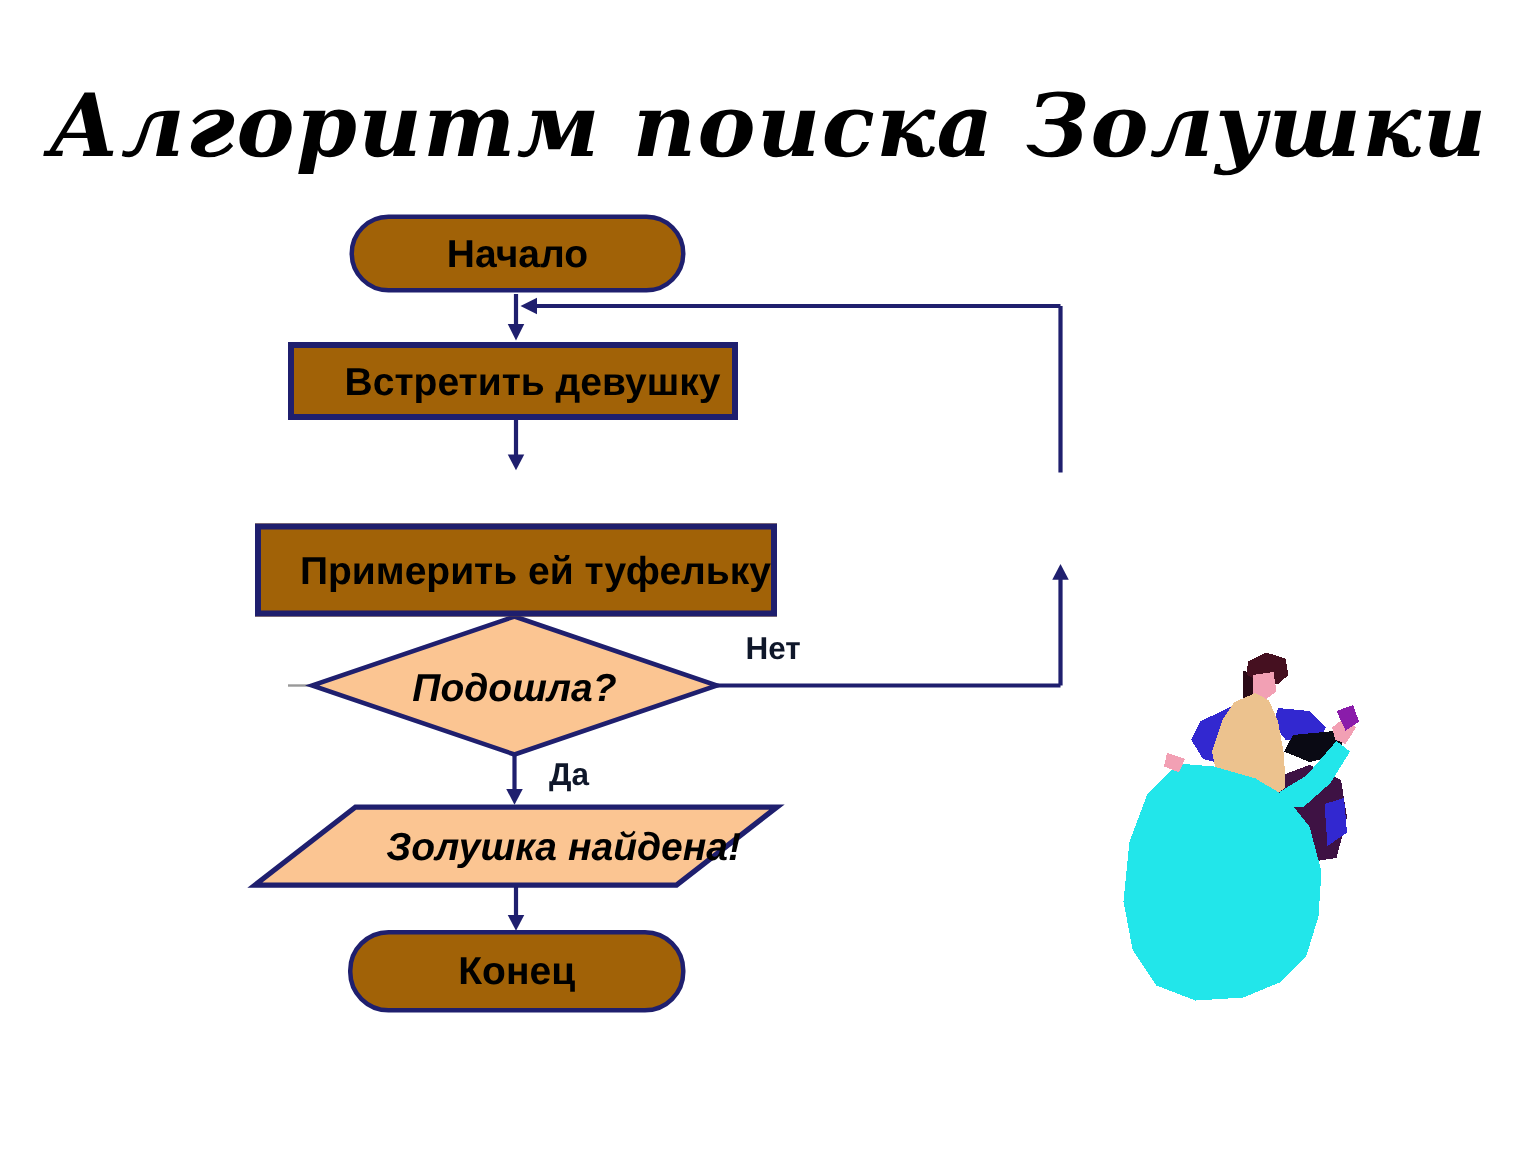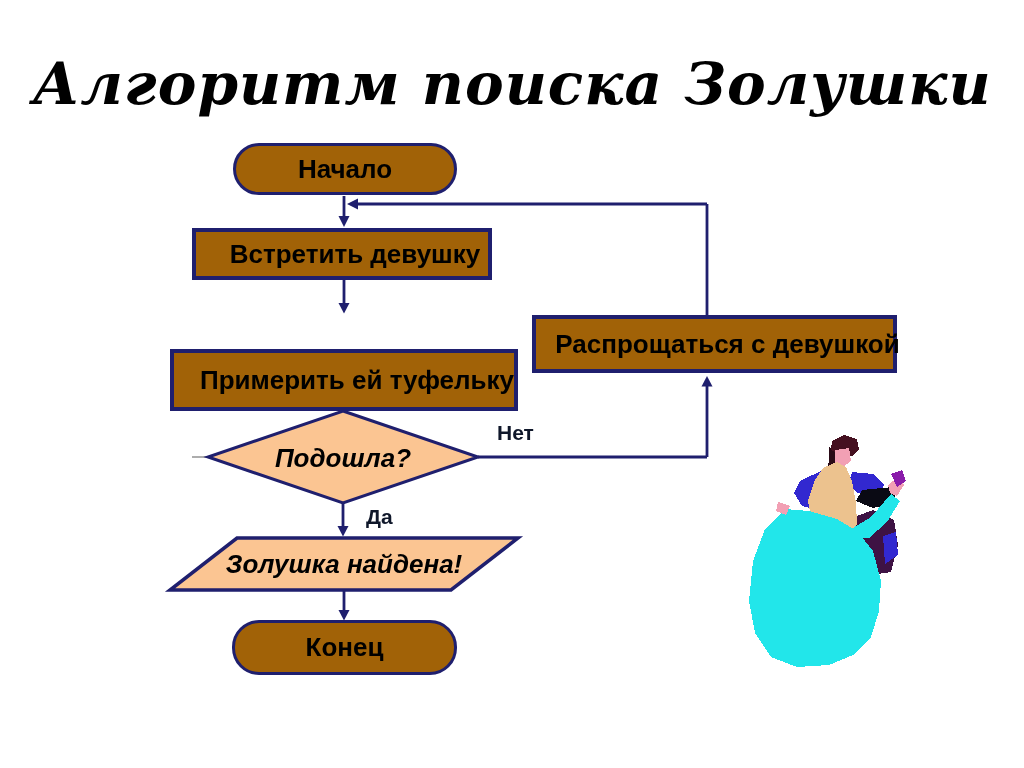--- a/index.html
+++ b/index.html
@@ -27,21 +27,21 @@
   }
   .edge-label{
     position:absolute;color:#0f172a;font-weight:bold;font-size:21px;white-space:nowrap;
   }
   #node-start{left:233px;top:143px;width:224px;height:52px;}
   #node-meet{left:192px;top:228px;width:300px;height:52px;}
   #node-try{left:170px;top:315px;width:348px;height:62px;margin-top:34px;}
   #node-farewell{left:532px;top:315px;width:365px;height:58px;}
   #node-end{left:232px;top:620px;width:225px;height:55px;}
   #label-decision{left:243px;top:443px;width:200px;}
-  #label-found{left:194px;top:549px;width:300px;}
+  #label-found{left:194px;top:549px;width:300px;text-align:right;}
   #label-yes{left:366px;top:505px;}
   #label-no{left:497px;top:421px;}
   .dancer{position:absolute;left:745px;top:433px;width:165px;height:240px;}
 </style>
 </head>
 <body>
 
 <div class="canvas">
 
   <h1 class="title">Алгоритм поиска Золушки</h1>
@@ -99,23 +99,20 @@
   </div>
 
   <div class="node process" id="node-meet">
     <span>Встретить девушку</span>
   </div>
 
   <div class="node process" id="node-try">
     <span>Примерить ей туфельку</span>
   </div>
 
-  <div class="node process" id="node-farewell">
-    <span>Распрощаться с девушкой</span>
-  </div>
 
   <div class="node terminator" id="node-end">
     <span>Конец</span>
   </div>
 
   <div class="shape-label" id="label-decision">Подошла?</div>
   <div class="shape-label" id="label-found">Золушка найдена!</div>
 
   <div class="edge-label" id="label-yes">Да</div>
   <div class="edge-label" id="label-no">Нет</div>

